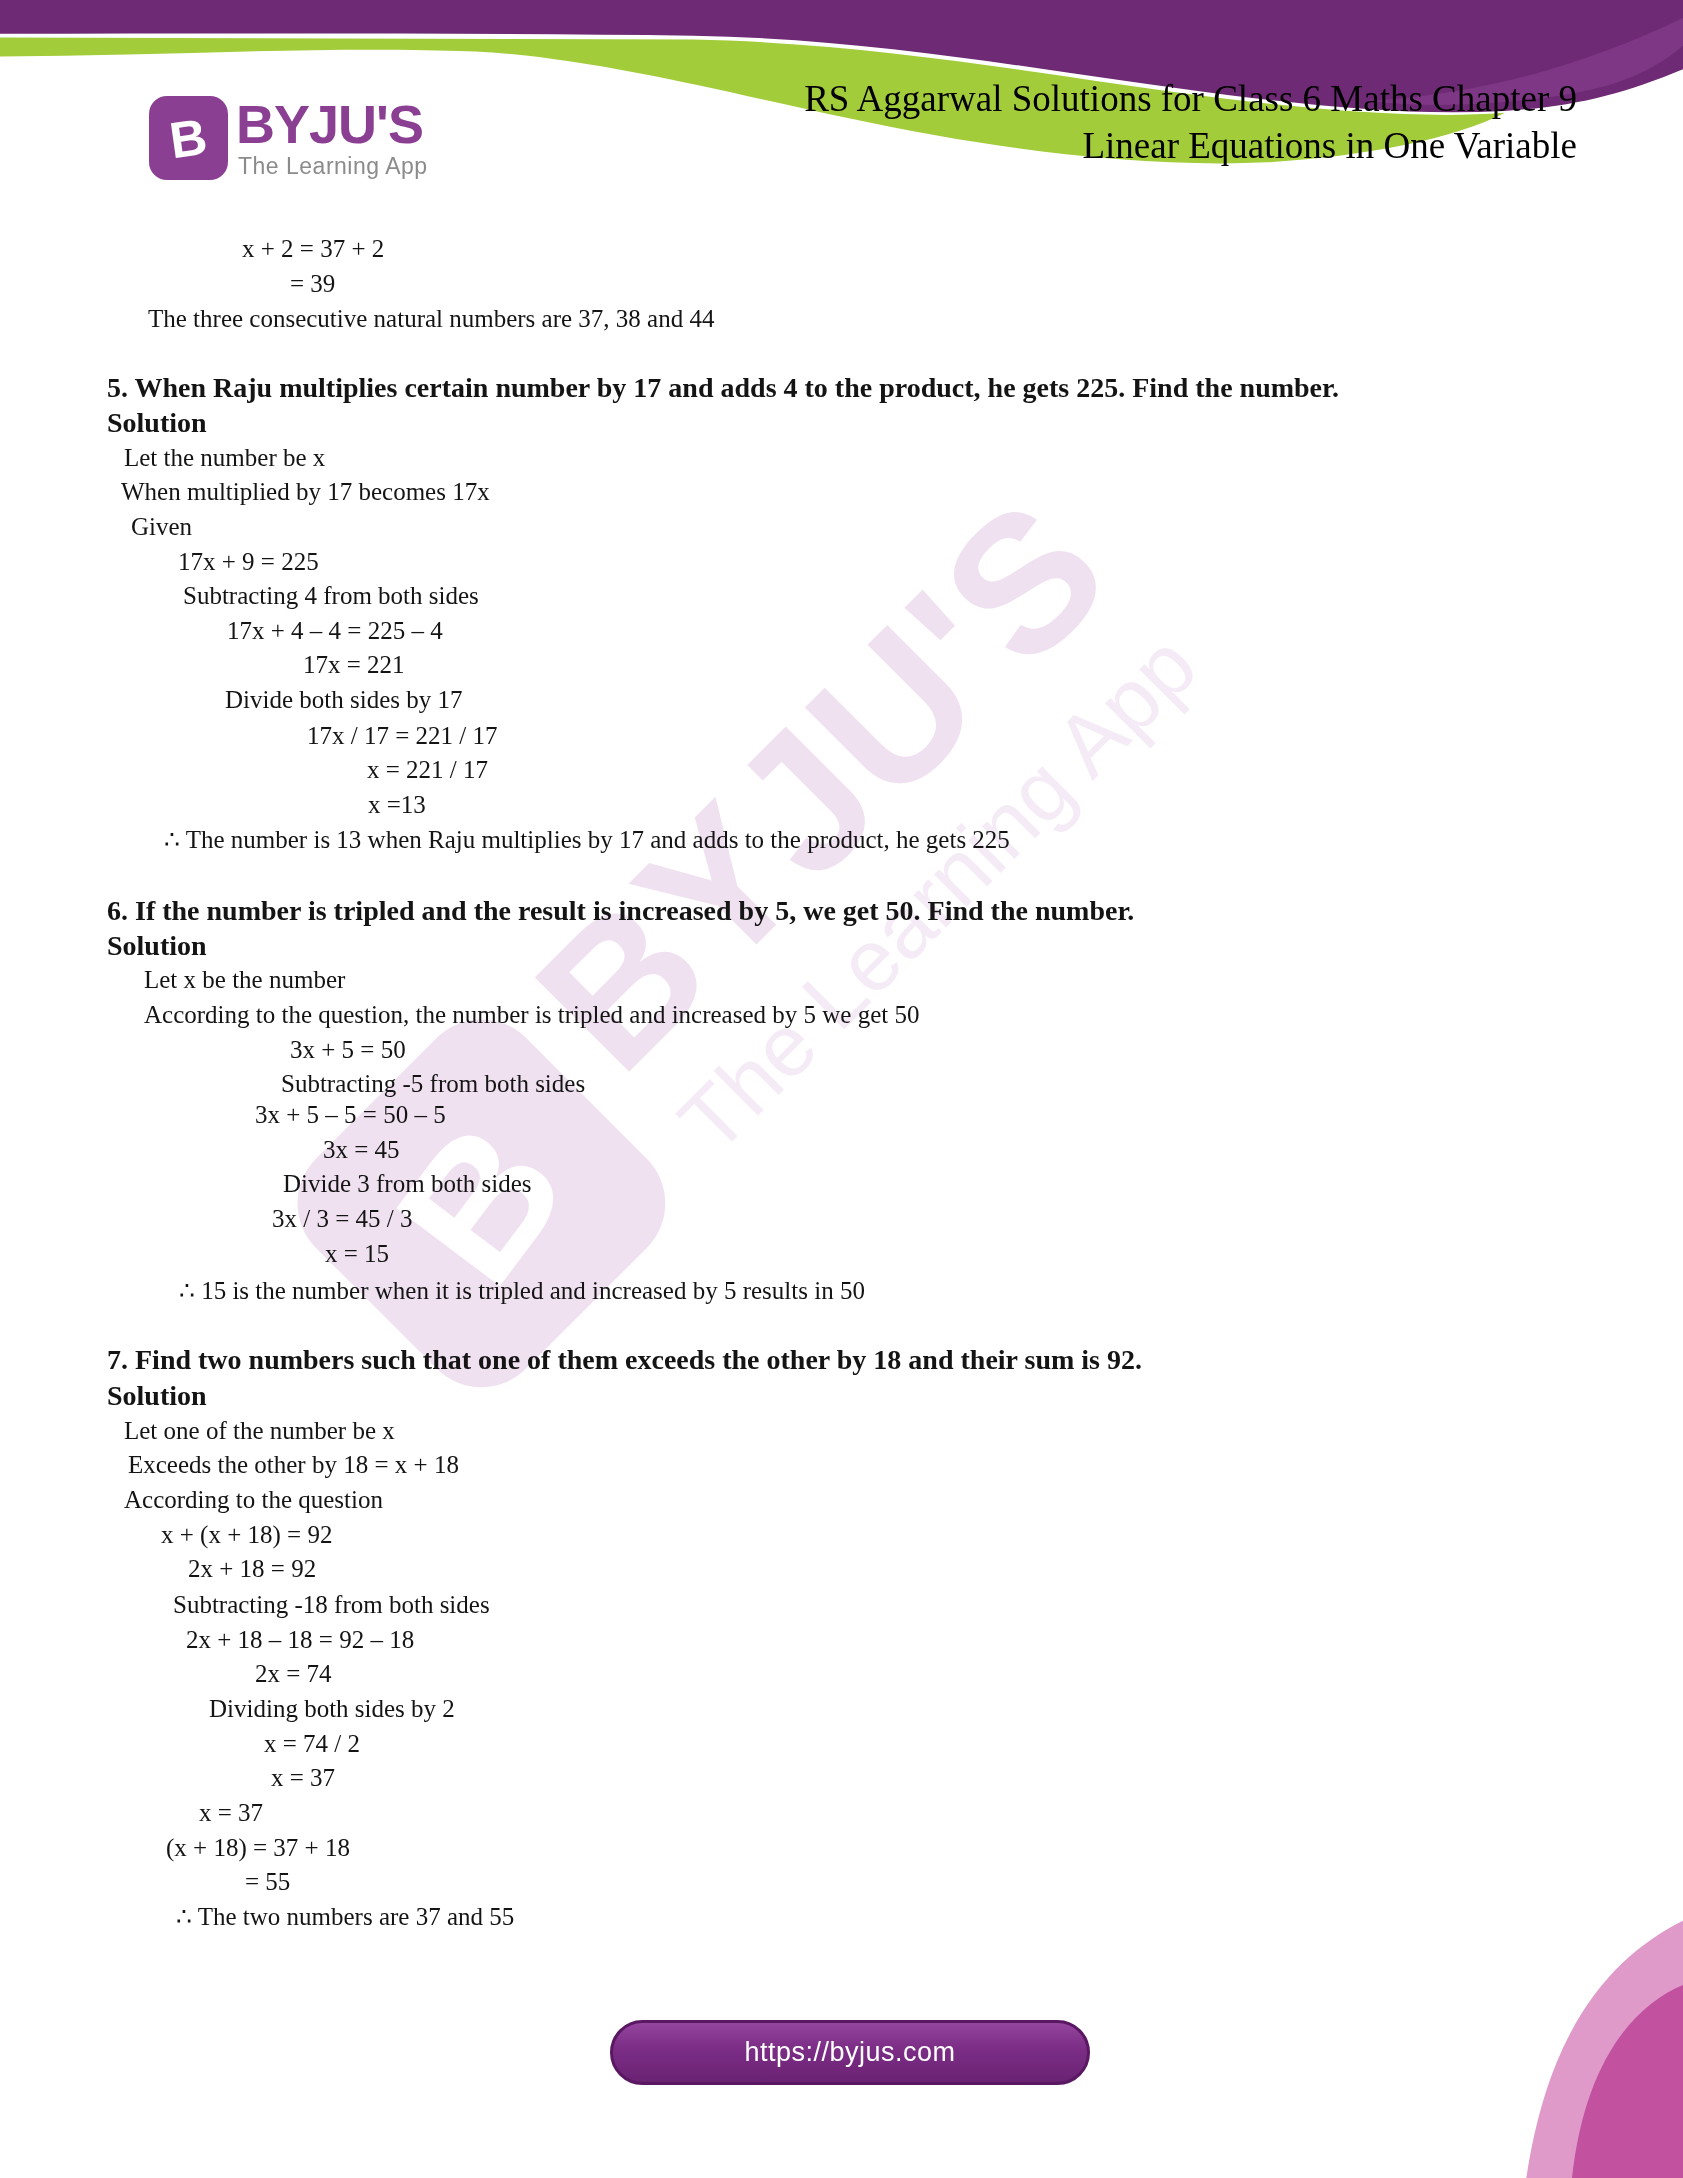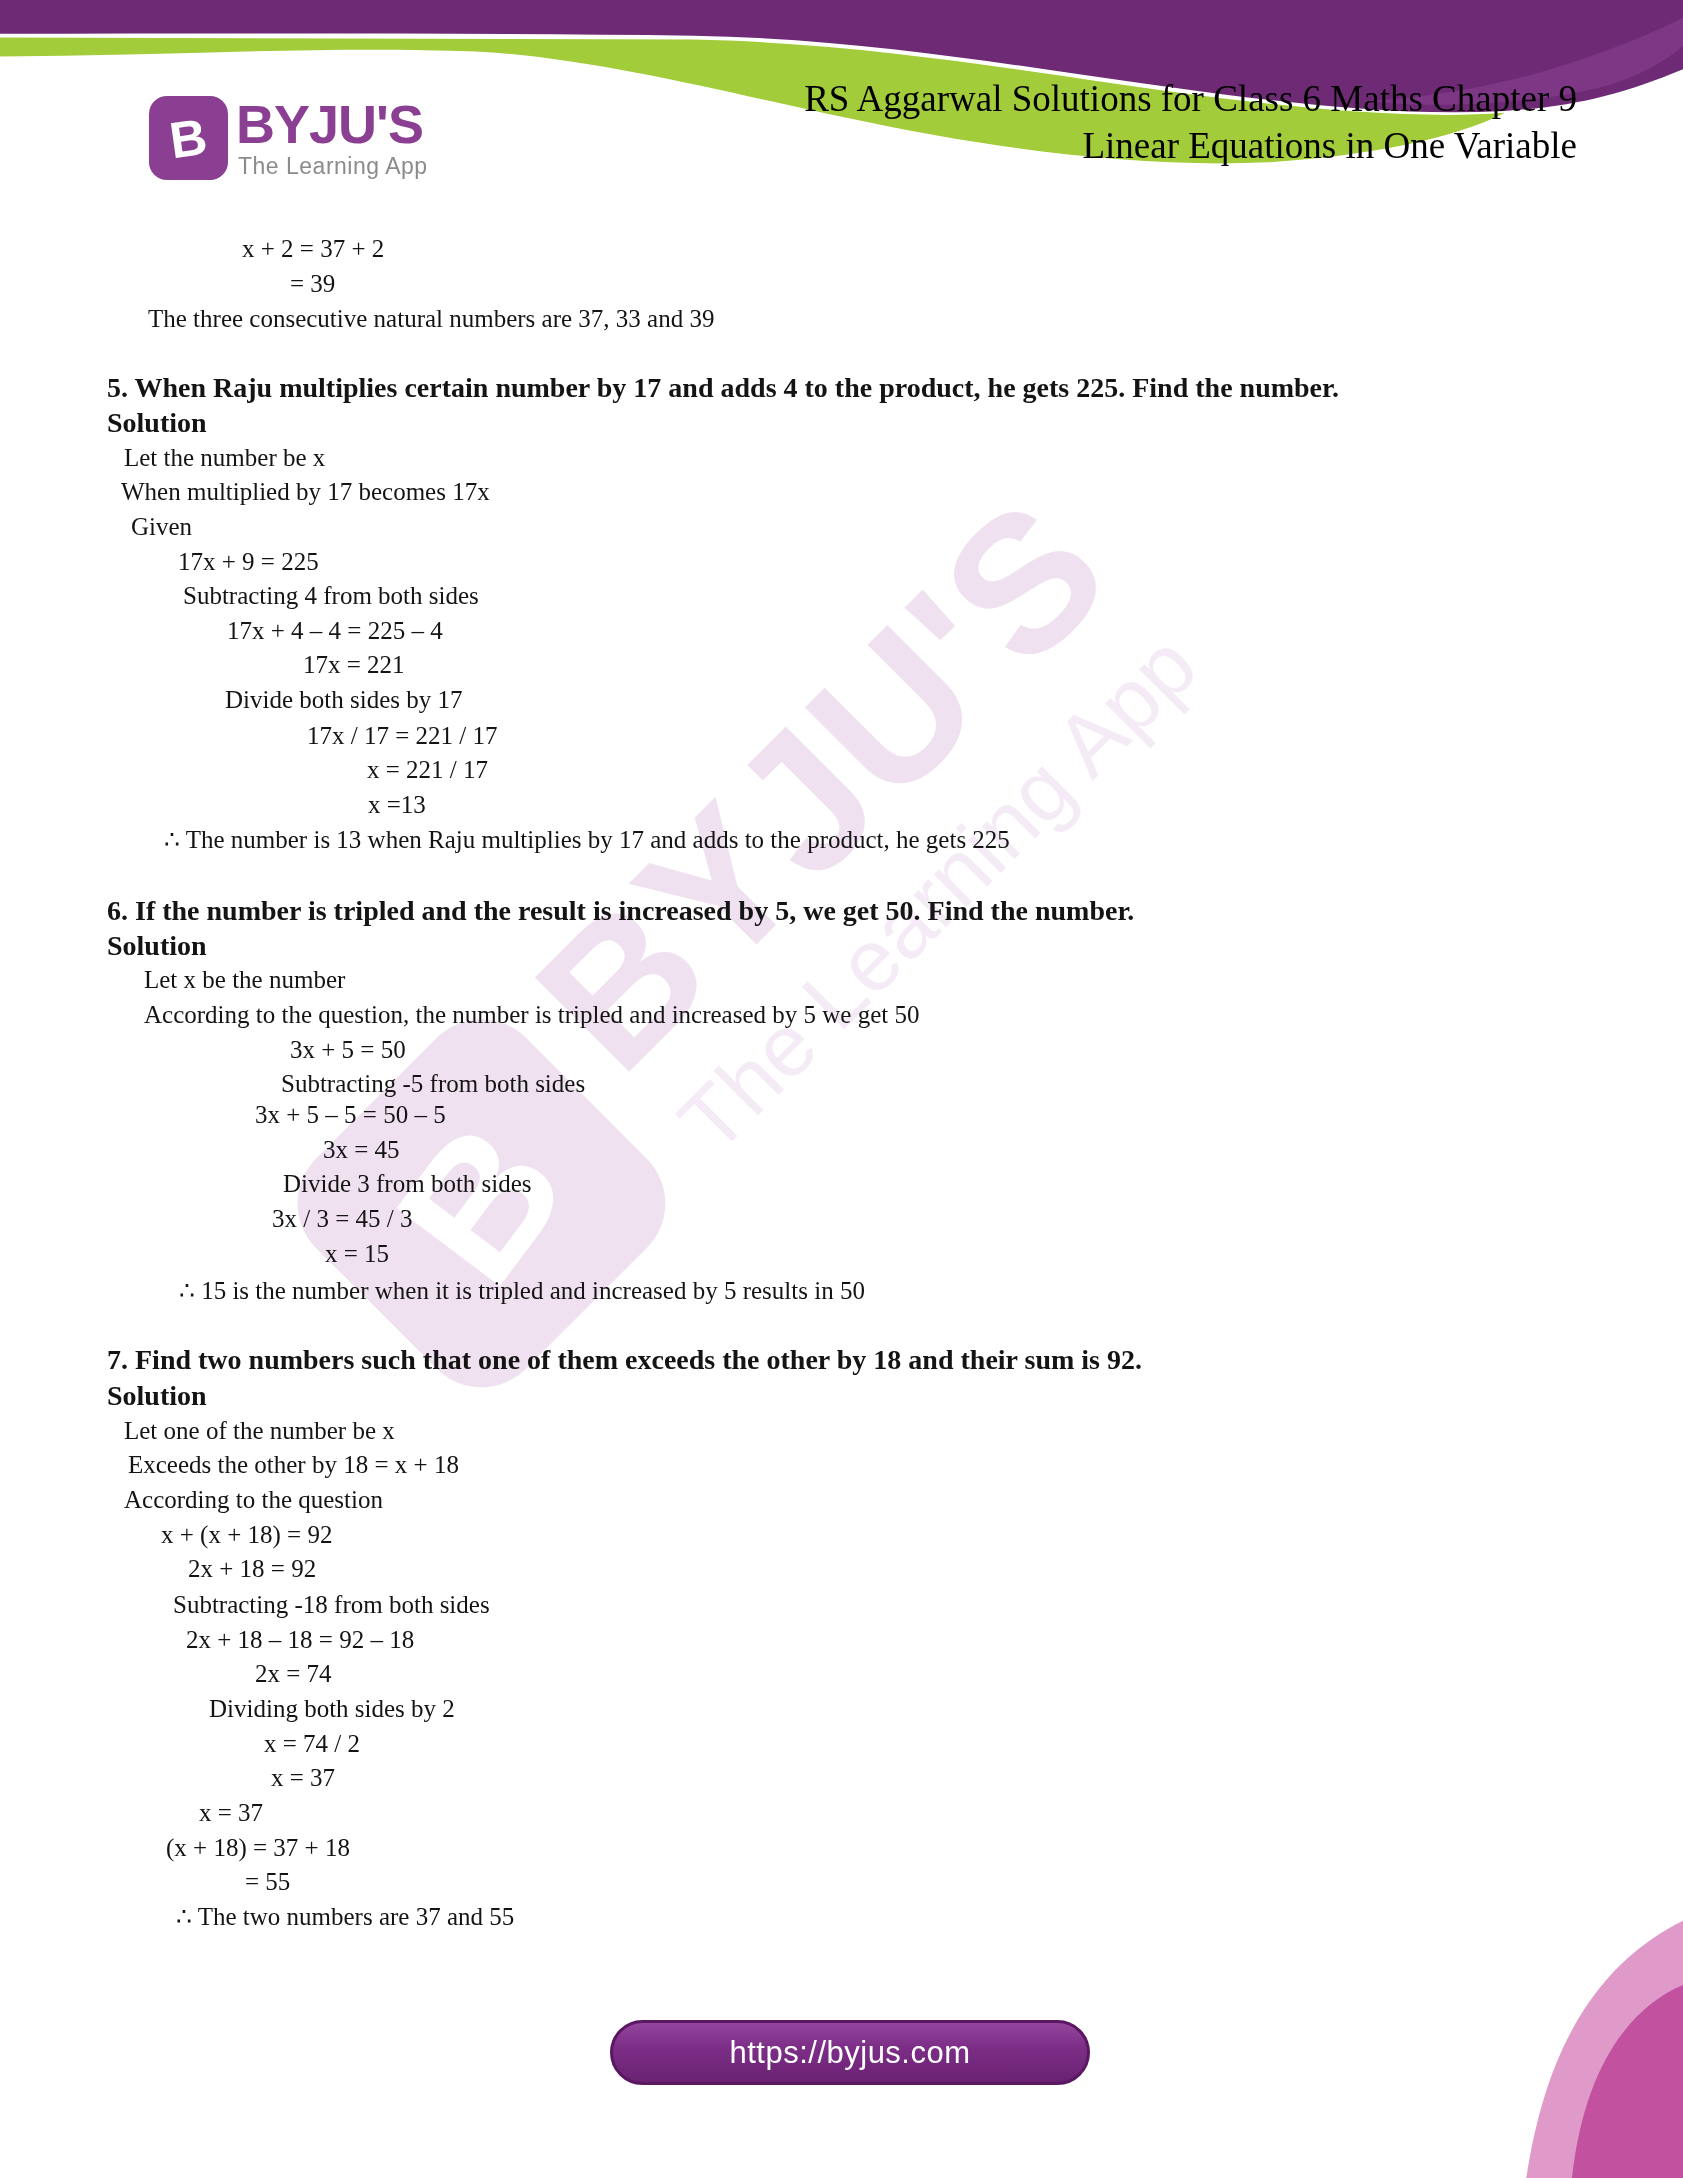--- a/index.html
+++ b/index.html
@@ -80,21 +80,21 @@
   }
   .line.bold{font-weight:700;font-size:28px;}
   
   .footer-pill{
     position:absolute;left:610px;top:2020px;width:480px;height:65px;z-index:2;
     border-radius:34px;border:3px solid var(--button_border);
     background:linear-gradient(180deg,#94459d 0%,var(--button_purple) 40%,#6a2273 100%);
     display:flex;align-items:center;justify-content:center;cursor:pointer;
   }
   .footer-pill-text{
-    font-family:"Liberation Sans",sans-serif;font-size:31px;color:var(--button_text);
+    font-family:"Liberation Sans",sans-serif;font-size:27px;color:var(--button_text);
     letter-spacing:0.5px;
   }
   
   .corner-svg{position:absolute;right:0;bottom:0;width:238px;height:277px;z-index:1;}
 </style>
 </head>
 <body>
 
 <div class="page">
 
@@ -127,21 +127,21 @@
     </div>
     <div class="wm-texts">
       <div class="wm-brand">BYJU'S</div>
       <div class="wm-tagline">The Learning App</div>
     </div>
   </div>
 
   <div id="content-lines">
       <div class="line" style="left: 242px; top: 232px;">x + 2 = 37 + 2</div>
       <div class="line" style="left: 290px; top: 267px;">= 39</div>
-      <div class="line" style="left: 148px; top: 302px;">The three consecutive natural numbers are 37, 33 and 39</div>
+      <div class="line" style="left: 148px; top: 302px;">The three consecutive natural numbers are 37, 38 and 44</div>
       <div class="line bold" style="left: 107px; top: 371px;">5. When Raju multiplies certain number by 17 and adds 4 to the product, he gets 225. Find the number.</div>
       <div class="line bold" style="left: 107px; top: 406px;">Solution</div>
       <div class="line" style="left: 124px; top: 441px;">Let the number be x</div>
       <div class="line" style="left: 121px; top: 475px;">When multiplied by 17 becomes 17x</div>
       <div class="line" style="left: 131px; top: 510px;">Given</div>
       <div class="line" style="left: 178px; top: 545px;">17x + 9 = 225</div>
       <div class="line" style="left: 183px; top: 579px;">Subtracting 4 from both sides</div>
       <div class="line" style="left: 227px; top: 614px;">17x + 4 – 4 = 225 – 4</div>
       <div class="line" style="left: 303px; top: 648px;">17x = 221</div>
       <div class="line" style="left: 225px; top: 683px;">Divide both sides by 17</div>

